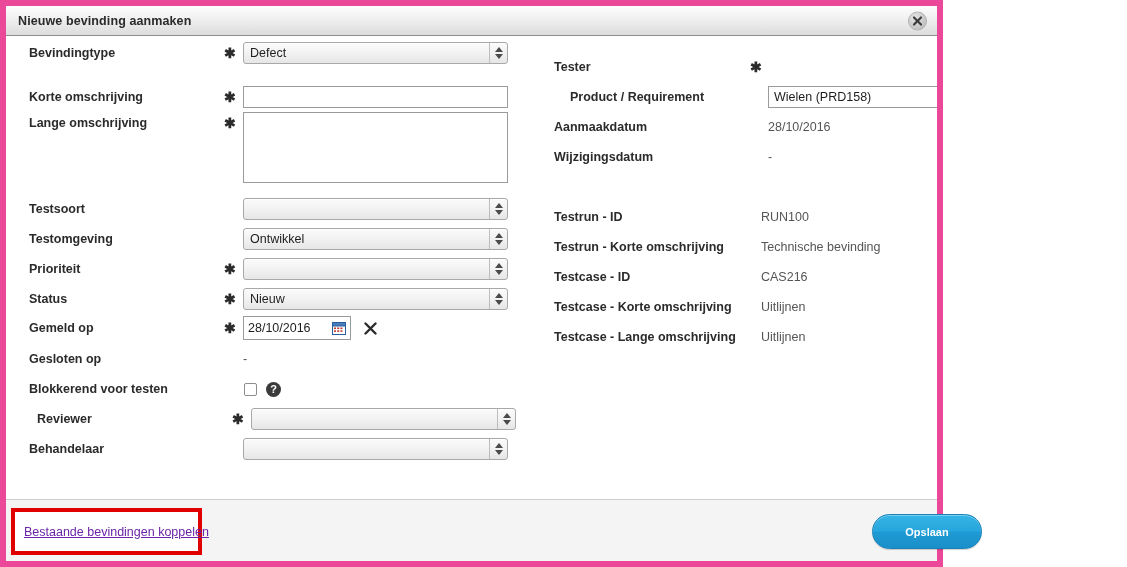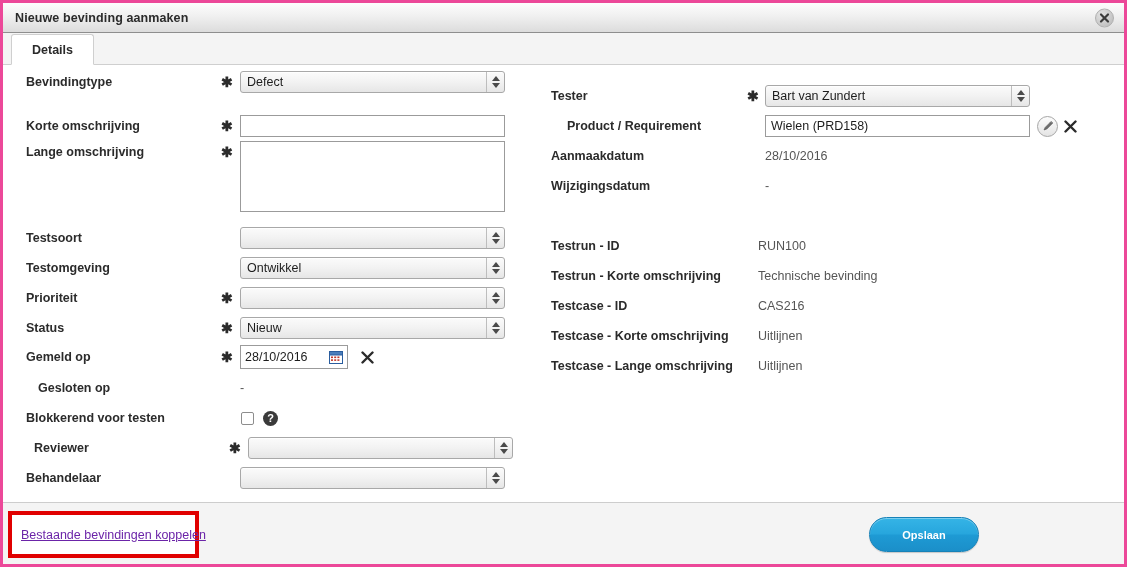--- a/index.html
+++ b/index.html
@@ -12,24 +12,24 @@
     width: 1127px;
     height: 567px;
     overflow: hidden;
     position: relative;
     color: #333;
   }
 
   .window {
     position: absolute;
     left: 0; top: 0;
-    width: 1127px;
+    width: 943px;
     height: 567px;
     box-sizing: border-box;
-    border: 3px solid #ec4899;
+    border: 6px solid #ec4899;
     background: #fff;
     display: flex;
     flex-direction: column;
   }
 
   
   .titlebar {
     height: 30px;
     flex: 0 0 30px;
     background: linear-gradient(to bottom, #fdfdfd 0%, #f0f0f0 45%, #dcdcdc 100%);
@@ -306,25 +306,20 @@
 
   <div class="titlebar">
     <div class="title-text">Nieuwe bevinding aanmaken</div>
     <div class="close-btn">
       <svg width="11" height="11" viewBox="0 0 11 11">
         <path d="M2,2 L9,9 M9,2 L2,9" stroke="#3c3c3c" stroke-width="2.2" stroke-linecap="round"></path>
       </svg>
     </div>
   </div>
 
-  <div class="tabstrip">
-    <div class="tab active">
-      <span>Details</span>
-    </div>
-  </div>
 
   <div class="content">
 
     <div class="col col-left">
 
       <div class="row" style="top:2px; width:520px;text-align:right;">
         <div class="lbl" style="position:absolute; left:23px;">Bevindingtype</div>
         <div class="req" style="position:absolute; left:218px;">✱</div>
         <div class="sel" style="position:absolute; left:237px; width:265px;">
           <span>Defect</span>
@@ -410,21 +405,21 @@
                 <rect x="8.4" y="9.3" width="2" height="1.6"></rect>
             </g>
           </svg>
         </div>
         <svg class="x-icon" width="13" height="13" viewBox="0 0 13 13" style="position:absolute; left:358px;">
           <path d="M1.5,1.5 L11.5,11.5 M11.5,1.5 L1.5,11.5" stroke="#2b2b2b" stroke-width="2.4" stroke-linecap="round"></path>
         </svg>
       </div>
 
       <div class="row" style="top:308px; width:520px;">
-        <div class="lbl" style="position:absolute; left:35px;">Gesloten op</div>
+        <div class="lbl" style="position:absolute; left:23px;">Gesloten op</div>
         <div class="val" style="position:absolute; left:237px;">-</div>
       </div>
 
       <div class="row" style="top:338px; width:520px;">
         <div class="lbl" style="position:absolute; left:23px;">Blokkerend voor testen</div>
         <div class="chk" style="position:absolute; left:238px;"></div>
         <div class="help" style="position:absolute; left:260px;">
           <span>?</span>
         </div>
       </div>
@@ -451,27 +446,20 @@
             </span>
         </div>
       </div>
     </div>
 
     <div class="col col-right">
 
       <div class="row" style="top:16px; width:587px;">
         <div class="lbl" style="position:absolute; left:8px;">Tester</div>
         <div class="req" style="position:absolute; left:204px;">✱</div>
-        <div class="sel" style="position:absolute; left:222px; width:265px;">
-          <span>Bart van Zundert</span>
-          <span class="spin">
-              <i class="tri-up"></i>
-              <i class="tri-dn"></i>
-            </span>
-        </div>
       </div>
 
       <div class="row" style="top:46px; width:587px;">
         <div class="lbl" style="position:absolute; left:24px;">Product / Requirement</div>
         <input class="txt" style="position: absolute; left: 222px; width: 265px;" value="Wielen (PRD158)">
         <div class="pencil-btn" style="position:absolute; left:494px;">
           <svg width="12" height="12" viewBox="0 0 12 12">
             <path d="M2,10 L3.2,7.4 L8.2,2.4 L9.8,4 L4.8,9 Z" fill="#6d6d6d" stroke="#4f4f4f" stroke-width="0.6"></path>
             <path d="M8.2,2.4 L9.2,1.4 L10.8,3 L9.8,4 Z" fill="#8a8a8a" stroke="#4f4f4f" stroke-width="0.6"></path>
           </svg>

